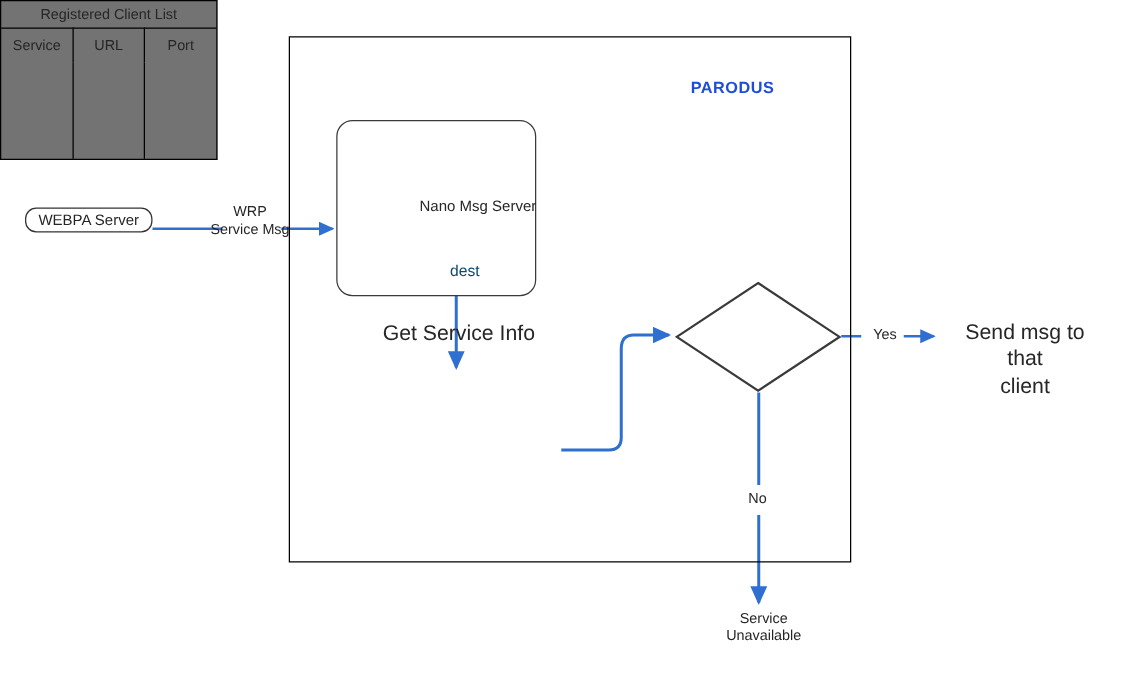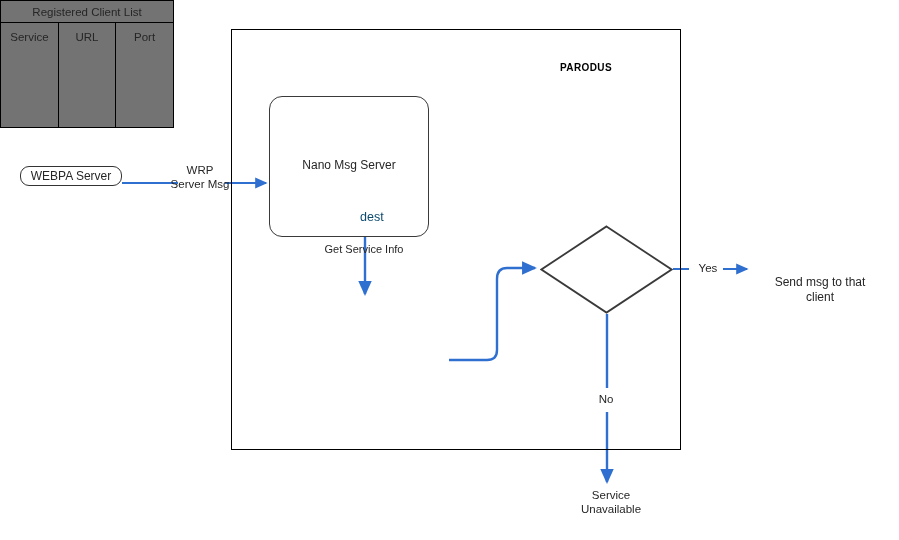--- a/index.html
+++ b/index.html
@@ -40,24 +40,24 @@
     top: 29px;
     width: 450px;
     height: 421px;
     border: 1.6px solid #000000;
     background: transparent;
   }
   #parodus-title {
     left: 511px;
     top: 62px;
     width: 150px;
-    font-size: 10px;
+    font-size: 13px;
     font-weight: bold;
     letter-spacing: 0.4px;
-    color: #000000;
+    color: #1d4ed8;
   }
 
   
   #webpa-server {
     left: 20px;
     top: 166px;
     width: 102px;
     height: 20px;
     border: 1.8px solid #333333;
     border-radius: 9px;
@@ -74,20 +74,21 @@
     height: 141px;
     border: 1.8px solid #3a3a3a;
     border-radius: 13px;
     background: #ffffff;
   }
   #nano-msg-server-label {
     left: 269px;
     top: 158px;
     width: 160px;
     font-size: 12px;
+    text-align: right;
   }
 
   
   #decode-wrp-msg {
     left: 281px;
     top: 186px;
     width: 67px;
     height: 41px;
     border: 1.3px solid #111111;
     background: #ffffff;
@@ -106,42 +107,42 @@
 
   
   #wrp-encoded-msg-label {
     left: 148px;
     top: 163px;
     width: 104px;
     font-size: 11.5px;
   }
   #get-service-info-label {
     left: 300px;
-    top: 243px;
+    top: 256px;
     width: 128px;
-    font-size: 11px;
+    font-size: 17px;
+    text-align: right;
   }
   #yes-label {
     left: 691px;
     top: 261px;
     width: 34px;
     font-size: 11.5px;
   }
   #no-label {
     left: 588px;
     top: 392px;
     width: 36px;
     font-size: 11.5px;
   }
   #send-msg-label {
     left: 757px;
     top: 255px;
     width: 126px;
-    font-size: 12px;
-    margin-top: 20px;
+    font-size: 17px;
   }
   #service-unavailable-label {
     left: 557px;
     top: 488px;
     width: 108px;
     font-size: 11.5px;
   }
 
   
   #registered-client-list {
@@ -246,21 +247,21 @@
   </svg>
 
   <div class="node" id="parodus-container"></div>
   <div class="label" id="parodus-title">PARODUS</div>
 
   <div class="node" id="webpa-server">
     <span>WEBPA Server</span>
   </div>
 
   <div class="label" id="wrp-encoded-msg-label">WRP
-Server Msg</div>
+Service Msg</div>
 
   <div class="node" id="nano-msg-server"></div>
   <div class="label" id="nano-msg-server-label">Nano Msg Server</div>
 
 
   <div class="label" id="dest-label">dest</div>
 
   <div class="label" id="get-service-info-label">Get Service Info</div>
 
   <div id="registered-client-list">

